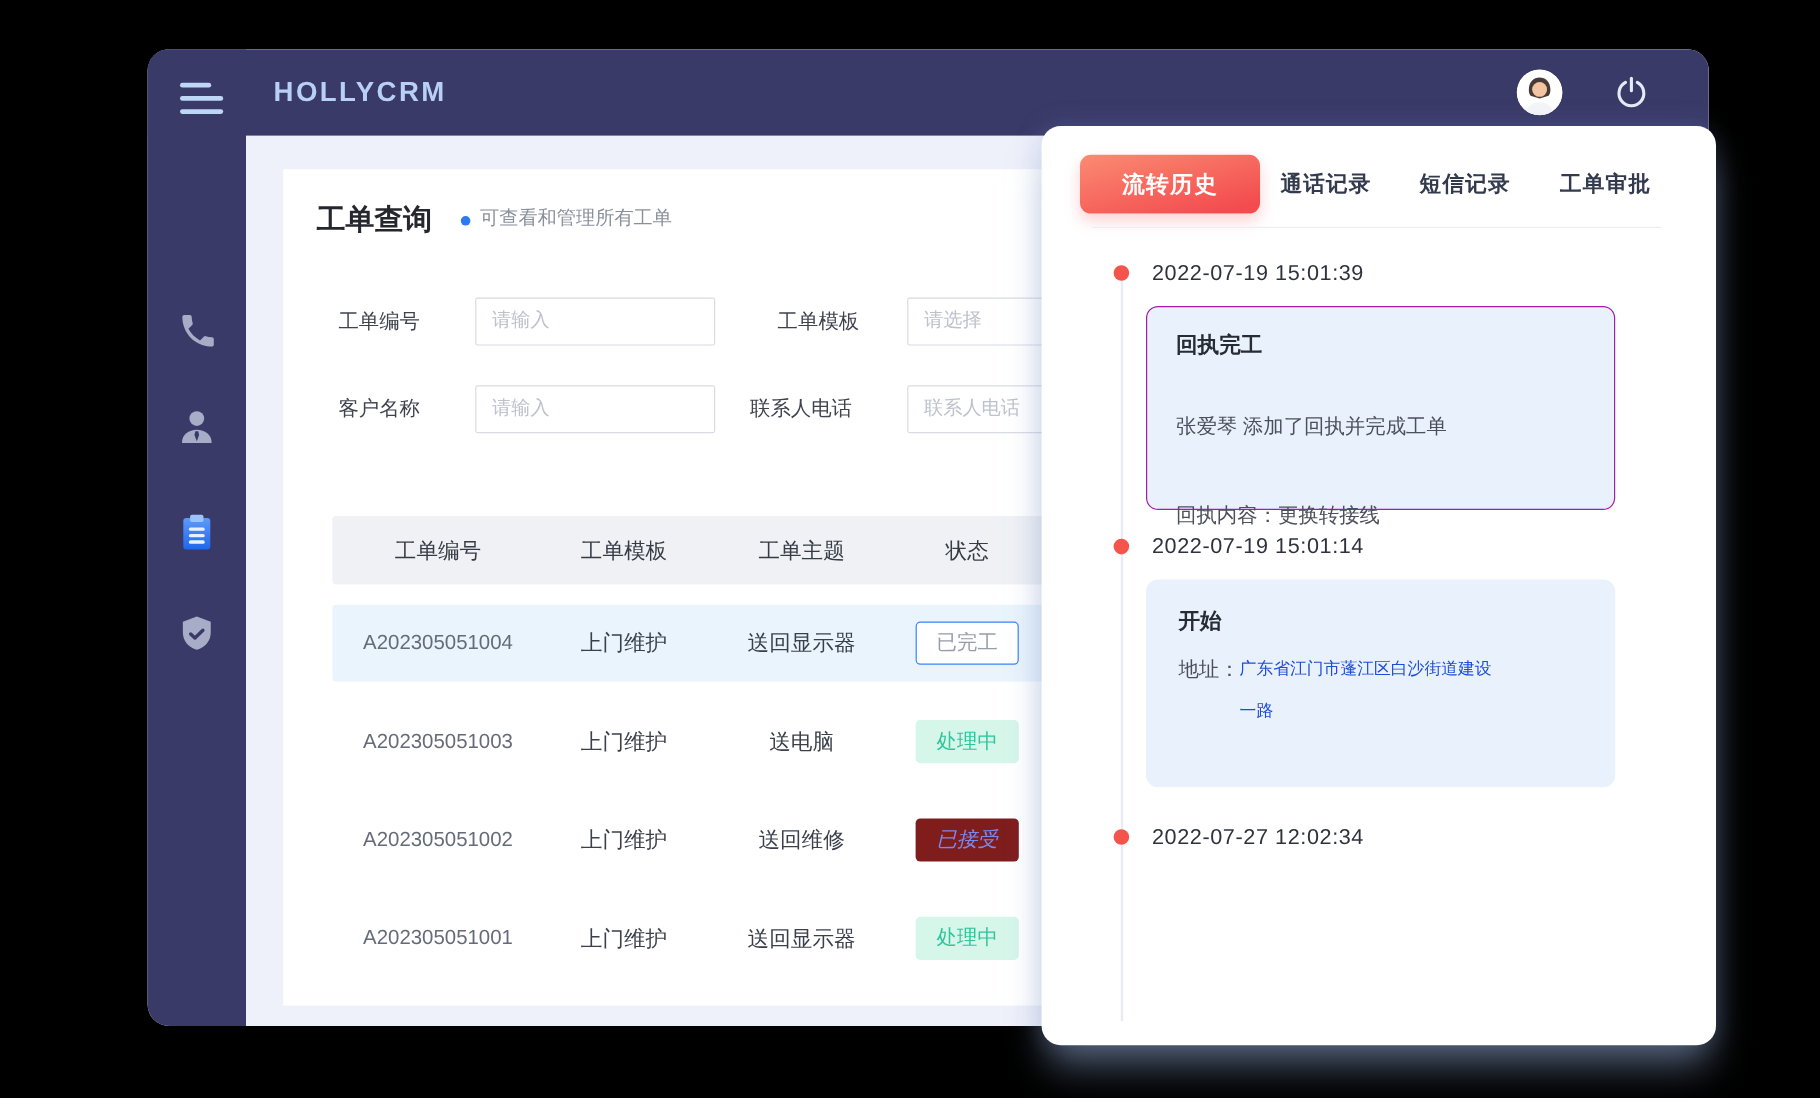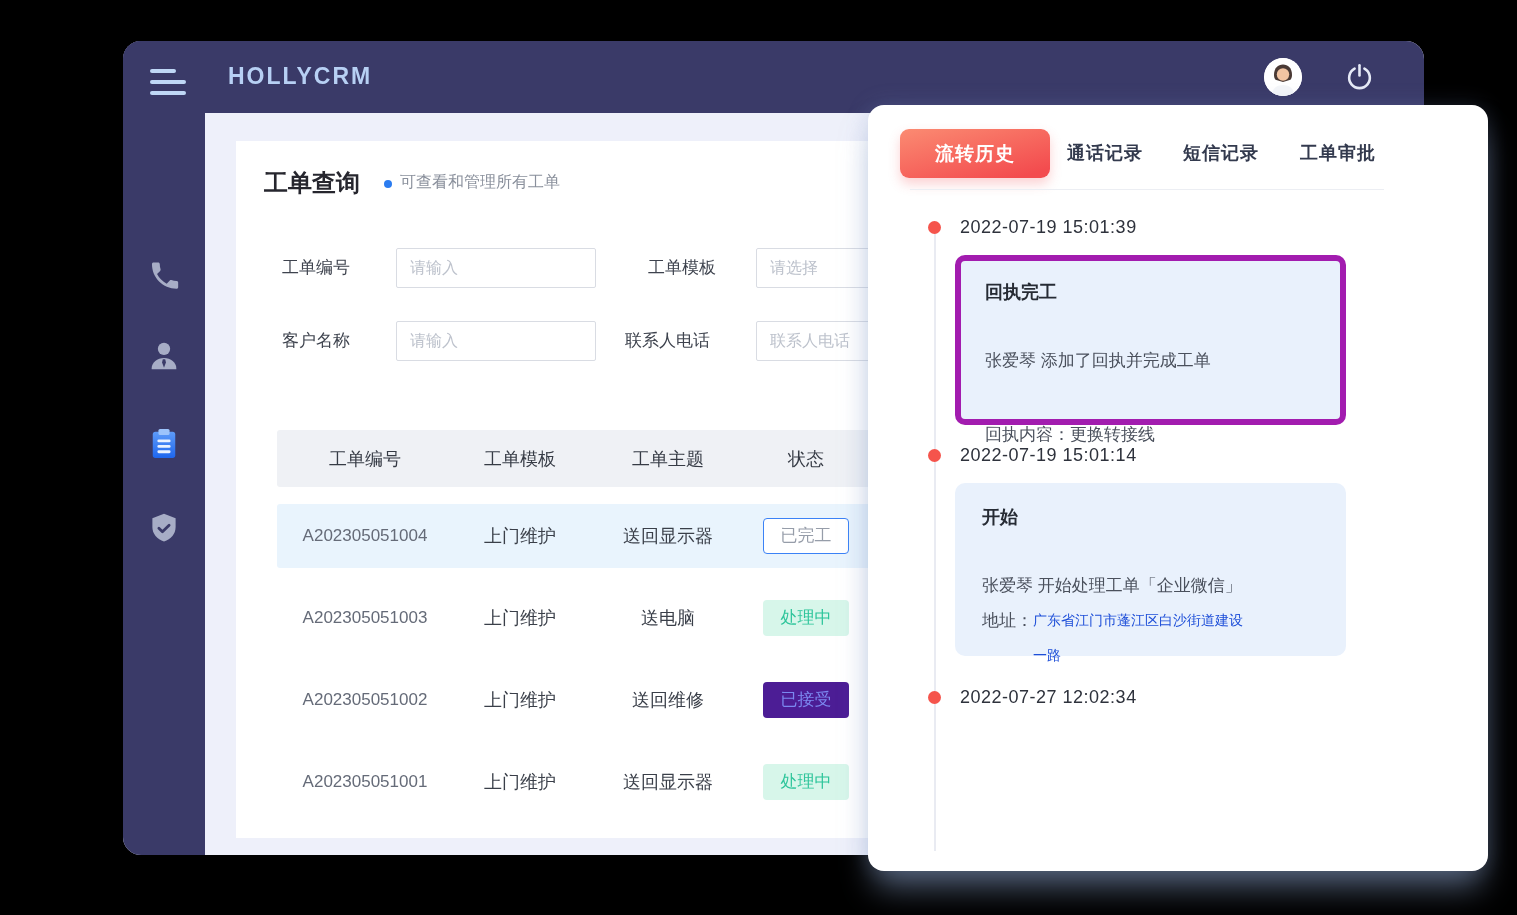--- a/index.html
+++ b/index.html
@@ -100,26 +100,26 @@
   .tbody-row { height:64px; margin-bottom:18px; font-size:18px; border-radius:3px; cursor:pointer; }
   .tbody-row .c-id { color:#656B78; font-size:17px; }
   .tbody-row .c-tpl, .tbody-row .c-sub { color:#3A3F49; }
   .trow--hl { background:#E9F4FD; }
   .badge {
     display:inline-block; min-width:86px; height:36px; line-height:36px;
     border-radius:4px; font-size:17px; padding:0 8px;
   }
   .badge--done       { background:#FFFFFF; color:#969DA9; border:1px solid #3b82f6; line-height:34px; }
   .badge--processing { background:#D7F6EA; color:#2EC59B; }
-  .badge--accepted   { background:#4c1d95; color:#7B88F0; }
+  .badge--accepted   { background:#7f1d1d; color:#7B88F0;font-style:italic; }
 
   
   .panel {
     position:absolute; left:868px; top:105px;
-    width:620px; height:766px;
+    width:562px; height:766px;
     background:#fff; border-radius:16px;
     box-shadow:0 22px 32px -6px rgba(142,165,205,0.55), 0 0 22px rgba(120,140,190,0.22);
     z-index:5;
   }
   .tab-active {
     position:absolute; left:32px; top:24px; width:150px; height:49px;
     border:none; border-radius:9px;
     background:linear-gradient(165deg, #FB8B72 0%, #F34B4E 90%);
     color:#fff; font-size:19px; font-weight:bold; letter-spacing:1px;
     cursor:pointer; font-family:"Liberation Sans", sans-serif;
@@ -133,21 +133,21 @@
   .tab-divider { position:absolute; left:42px; top:84px; width:474px; height:1px; background:#ECEEF3; }
 
   .tl-line { position:absolute; left:66px; top:126px; width:2px; height:620px; background:#E9EBF2; }
   .tl-dot  { position:absolute; left:60px; width:13px; height:13px; border-radius:50%; background:#F5544C; }
   .tl-time { position:absolute; left:92px; font-size:18px; font-weight:500; color:#2E323C; letter-spacing:0.5px; }
   .tl-card {
     position:absolute; left:87px; width:391px;
     background:#E9F1FC; border-radius:10px;
     padding:22px 27px 0 27px;
   }
-  .tl-card--hl { border:6px solid #a21caf; padding:19px 24px 0 24px; }
+  .tl-card--hl { border:1px solid #a21caf; padding:19px 24px 0 24px; }
   .tl-title { font-size:18px; font-weight:bold; color:#262B34; margin-bottom:11px; }
   .tl-text  { font-size:17px; color:#4A505C; line-height:35px;margin-top:39px; }
   .addr-row { display:flex; }
   .addr-label { font-size:17px; color:#4A505C; line-height:35px; white-space:nowrap; }
   .addr-link  { font-size:14px; color:#1d4ed8; line-height:35px; width:212px; cursor:pointer; }
 
   .dot1 { top:116px; } .time1 { top:112px; }
   .card1 { top:150px; height:170px; }
   .dot2 { top:344px; } .time2 { top:340px; }
   .card2 { top:378px; height:173px; }
@@ -291,21 +291,20 @@
     <div class="tl-card tl-card--hl card1">
       <div class="tl-title">回执完工</div>
       <div class="tl-text">张爱琴 添加了回执并完成工单</div>
       <div class="tl-text">回执内容：更换转接线</div>
     </div>
 
     <div class="tl-dot dot2"></div>
     <div class="tl-time time2">2022-07-19 15:01:14</div>
     <div class="tl-card card2">
       <div class="tl-title">开始</div>
-      <div class="tl-text">张爱琴 开始处理工单「企业微信」</div>
       <div class="addr-row">
         <span class="addr-label">地址：</span>
         <span class="addr-link">广东省江门市蓬江区白沙街道建设一路</span>
       </div>
     </div>
 
     <div class="tl-dot dot3"></div>
     <div class="tl-time time3">2022-07-27 12:02:34</div>
   </div>
 

